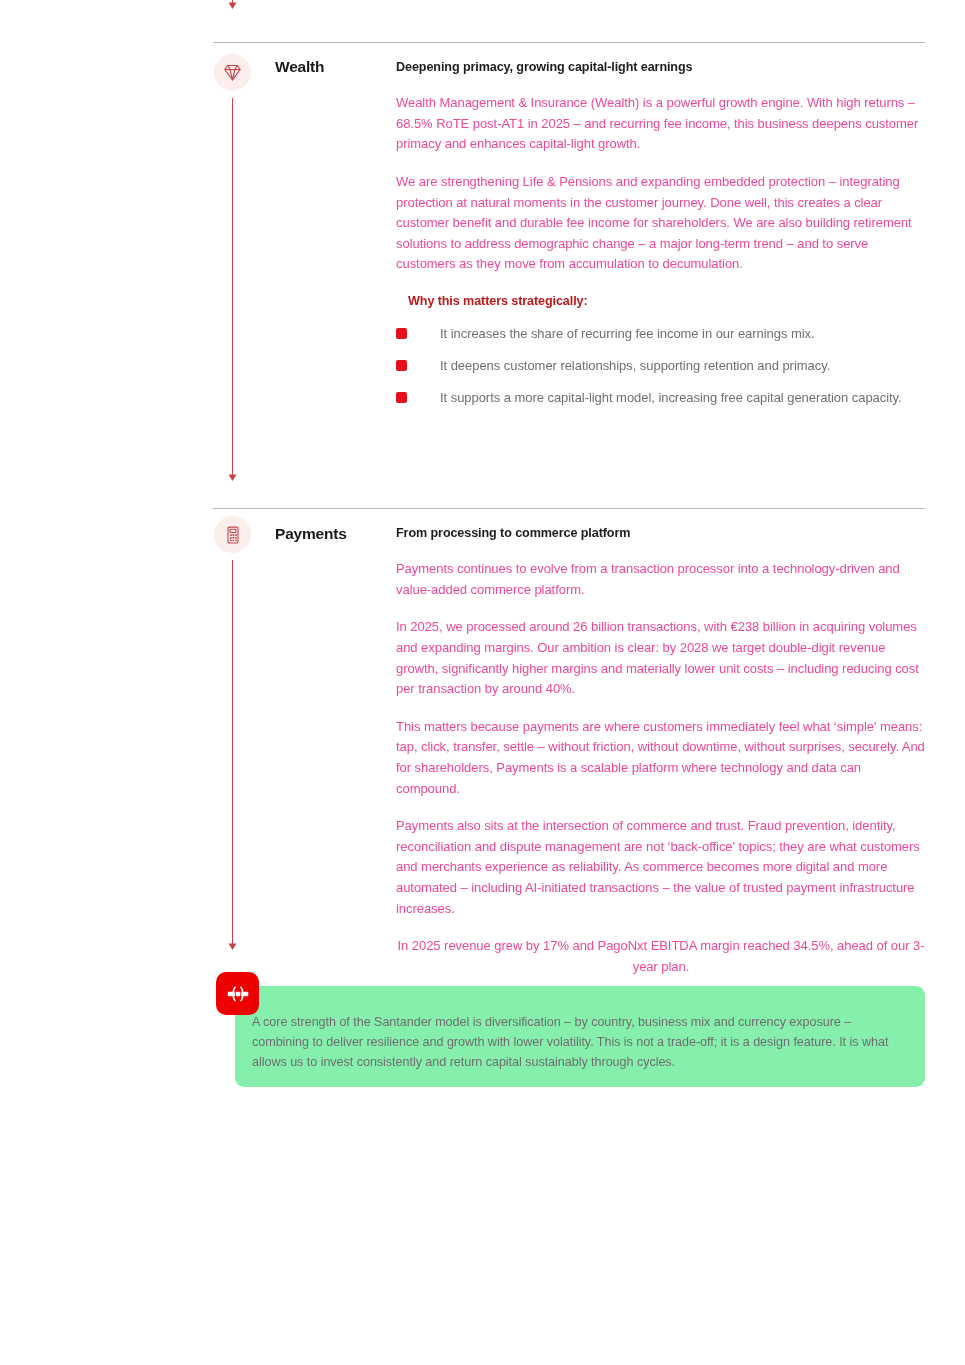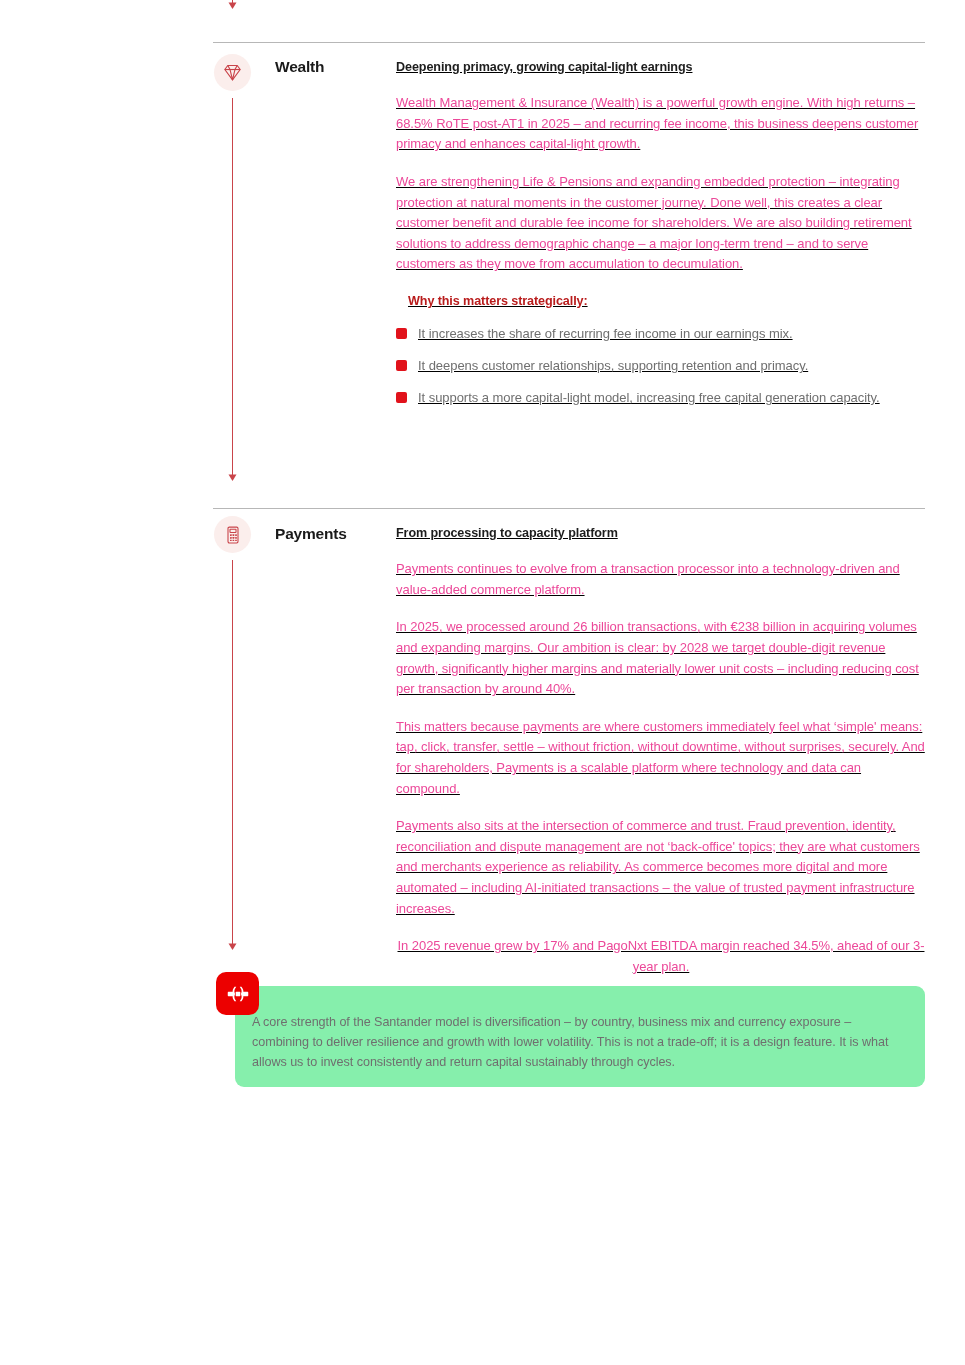--- a/index.html
+++ b/index.html
@@ -64,21 +64,20 @@
     font-weight: bold;
     color: #1a1a1a;
     letter-spacing: -0.2px;
     line-height: 1.25;
   }
 
   .sec-body {
     position: absolute;
     left: 396px;
     width: 530px;
-    text-decoration: underline;
   }
 
   .lede {
     font-size: 12.6px;
     font-weight: bold;
     color: #1d1d1d;
     line-height: 1.45;
     margin-bottom: 17px;
     letter-spacing: -0.1px;
   }
@@ -98,21 +97,21 @@
     color: #b91c1c;
     line-height: 1.45;
     margin-bottom: 14px;
     letter-spacing: -0.1px;
     margin-left: 12px;
   }
 
   ul.bullets { list-style: none; }
   ul.bullets li {
     position: relative;
-    padding-left: 22px;
+    padding-left: 44px;
     font-size: 13px;
     color: #6f6f6f;
     line-height: 20px;
     margin-bottom: 12px;
     letter-spacing: -0.05px;
   }
   ul.bullets li:last-child { margin-bottom: 0; }
   ul.bullets li .sq {
     position: absolute;
     left: 0;
@@ -229,21 +228,21 @@
         <rect x="14.6" y="14.4" width="2" height="2" rx="0.3" fill="#c9444a" stroke="none"></rect>
         <rect x="8.4" y="17.6" width="2" height="1.6" rx="0.3" fill="#c9444a" stroke="none"></rect>
         <rect x="11.5" y="17.6" width="2" height="1.6" rx="0.3" fill="#c9444a" stroke="none"></rect>
         <rect x="14.6" y="17.6" width="2" height="1.6" rx="0.3" fill="#c9444a" stroke="none"></rect>
       </svg>
     </div>
 
     <div class="sec-title" style="top:524px;">Payments</div>
 
     <div class="sec-body" style="top:524px;">
-      <div class="lede">From processing to capacity platform</div>
+      <div class="lede">From processing to commerce platform</div>
       <div class="para">Payments continues to evolve from a transaction processor into a technology-driven and value-added commerce platform.</div>
       <div class="para">In 2025, we processed around 26 billion transactions, with €238 billion in acquiring volumes and expanding margins. Our ambition is clear: by 2028 we target double-digit revenue growth, significantly higher margins and materially lower unit costs – including reducing cost per transaction by around 40%.</div>
       <div class="para">This matters because payments are where customers immediately feel what ‘simple' means: tap, click, transfer, settle – without friction, without downtime, without surprises, securely. And for shareholders, Payments is a scalable platform where technology and data can compound.</div>
       <div class="para">Payments also sits at the intersection of commerce and trust. Fraud prevention, identity, reconciliation and dispute management are not ‘back-office' topics; they are what customers and merchants experience as reliability. As commerce becomes more digital and more automated – including AI-initiated transactions – the value of trusted payment infrastructure increases.</div>
       <div class="para">In 2025 revenue grew by 17% and PagoNxt EBITDA margin reached 34.5%, ahead of our 3-year plan.</div>
     </div>
   </div>
 
   <div class="rail" style="top:560px; height:387px;"></div>
   <div class="rail-arrow" style="top:943px;">

